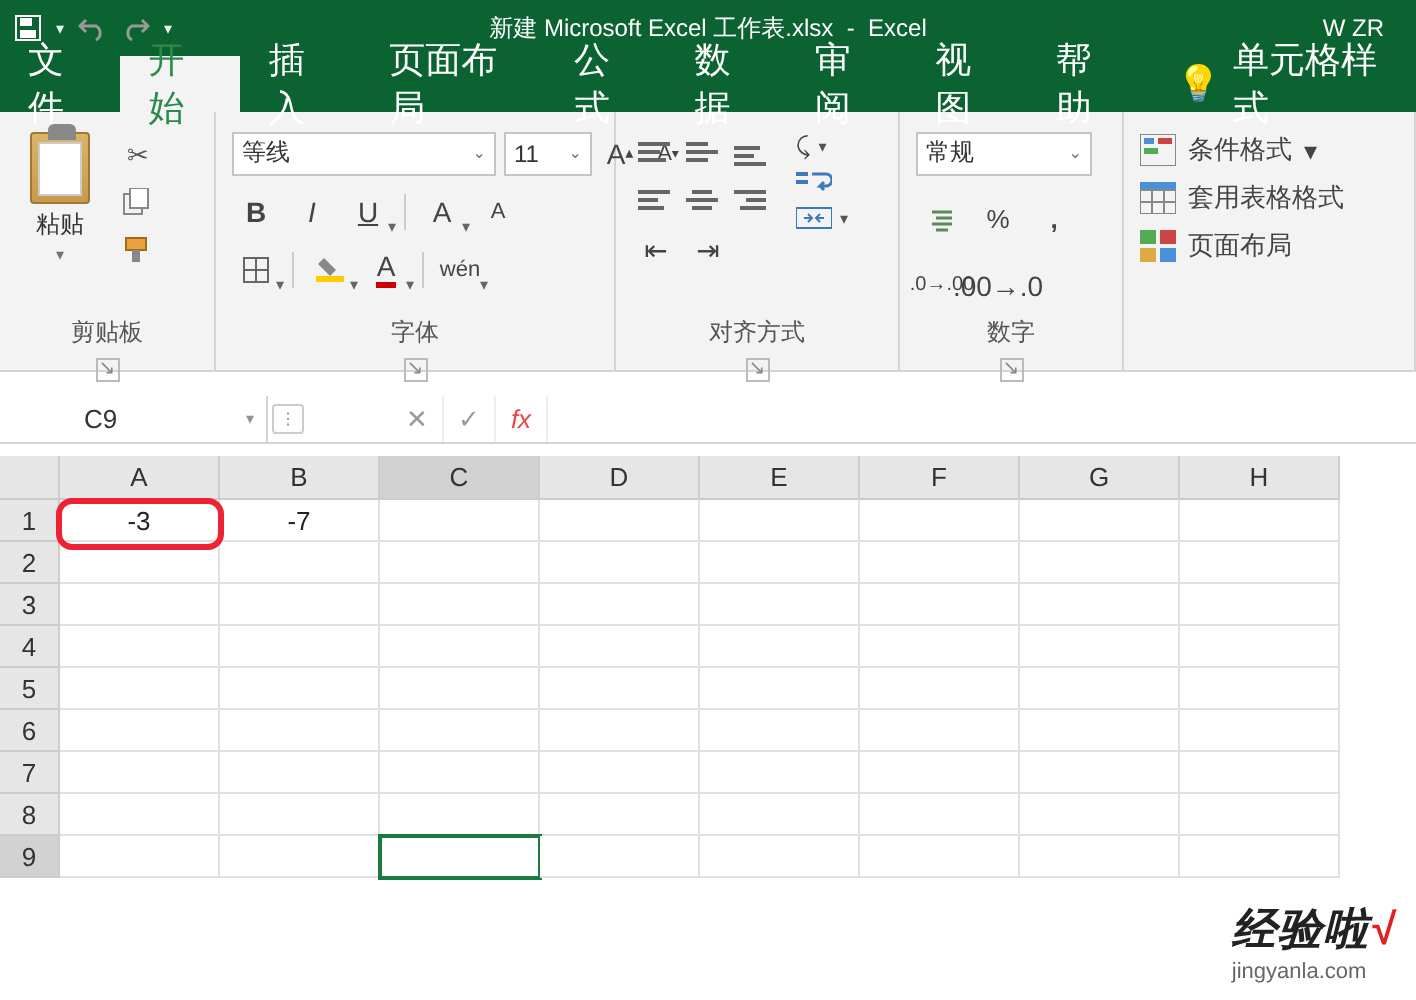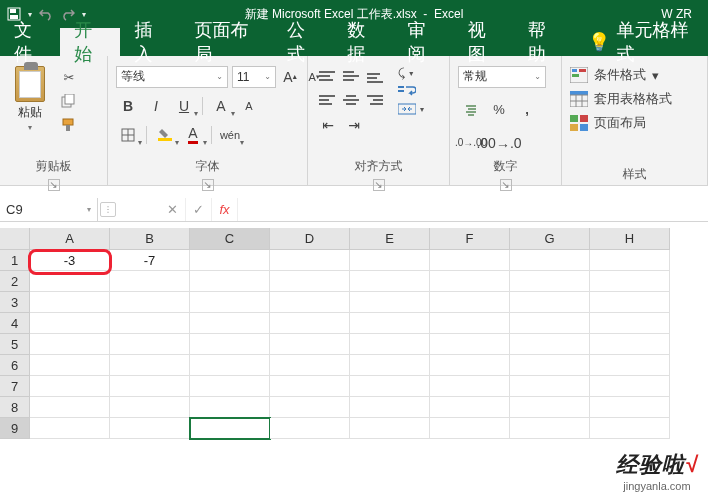--- a/index.html
+++ b/index.html
@@ -25,21 +25,21 @@
 
 .paste-btn { width: 44px; display: flex; flex-direction: column; align-items: center; font-size: 12px; color: #333; gap: 2px; }
 .clip-icon { width: 30px; height: 36px; background: linear-gradient(#d9b56a,#c89a4a); border: 1px solid #a07830; position: relative; border-radius: 2px; }
 .clip-icon::before { content:""; position:absolute; top:-5px; left:8px; width:14px; height:8px; background:#888; border-radius:3px 3px 0 0; }
 .clip-icon::after { content:""; position:absolute; top:4px; left:3px; right:3px; bottom:3px; background:#fff; border:1px solid #ccc; }
 .clip-side { display: flex; flex-direction: column; gap: 6px; padding-top: 2px; }
 .mini-icon { width: 22px; height: 18px; border: 1px solid transparent; display:flex; align-items:center; justify-content:center; font-size:13px; color:#555; }
 
 .font-group .row { display: flex; align-items: center; gap: 4px; margin-bottom: 4px; }
 .combo { height: 22px; border: 1px solid #c5c5c5; background: #fff; display: flex; align-items: center; padding: 0 4px; font-size: 12px; color: #333; justify-content: space-between; }
-.combo.fontname { width: 112px; }
+.combo.fontname { width: 132px; }
 .combo.fontsize { width: 44px; }
 .sizebtn { width: 20px; height: 22px; display:flex; align-items:center; justify-content:center; font-size:14px; color:#444; }
 .btn { width: 24px; height: 22px; display:flex; align-items:center; justify-content:center; font-size:14px; color:#444; position: relative; }
 .btn.small-caret::after { content:"▾"; font-size:8px; position:absolute; right:-2px; bottom:-1px; color:#666; }
 .underline-red { border-bottom: 3px solid #c00; display:inline-block; line-height:1; padding-bottom:1px; }
 .underline-yellow { width:14px; height:3px; background:#ffcc00; display:inline-block; }
 
 .align-group .grid { display: grid; grid-template-columns: repeat(3, 22px); gap: 4px 2px; }
 .align-icon { width:22px; height:20px; display:flex; flex-direction:column; justify-content:center; gap:2px; padding:3px; }
 .align-icon span { height:2px; background:#666; display:block; }
@@ -48,21 +48,21 @@
 .merge-col { display:flex; flex-direction:column; gap:4px; margin-left:6px; font-size:12px; color:#444; }
 .wrap-icon { display:flex; align-items:center; gap:4px; }
 
 .num-group .row { display:flex; align-items:center; gap:2px; margin-bottom:6px; }
 .combo.numfmt { width: 88px; }
 .numbtn { width: 26px; height: 22px; display:flex; align-items:center; justify-content:center; font-size:13px; color:#444; }
 
 .styles-group .srow { display:flex; align-items:center; gap:6px; font-size:13px; color:#444; margin-bottom: 4px; }
 .style-icon { width:18px; height:16px; display:inline-block; }
 
-.formula-bar { height: 24px; border-bottom: 1px solid #d4d4d4; display:flex; align-items:stretch; background:#fff; }
+.formula-bar { height: 24px; border-bottom: 1px solid #d4d4d4; display:flex; align-items:stretch; background:#fff;padding-left:36px; }
 .namebox { width: 98px; border-right: 1px solid #d4d4d4; display:flex; align-items:center; padding: 0 6px; font-size: 13px; color:#333; justify-content:space-between; }
 .fb-btn { width: 26px; display:flex; align-items:center; justify-content:center; color:#999; border-right:1px solid #eee; font-size:13px; }
 .fb-btn.fx { font-style: italic; color:#ef4444; }
 .fb-expand { width:16px; border:1px solid #ccc; margin:4px 4px 4px 2px; border-radius:2px; color:#888; font-size:8px; display:flex; align-items:center; justify-content:center; }
 .fb-input { flex:1; }
 
 .spacer { height: 12px; background:#fff; }
 
 .sheet { position: relative; }
 .colhead { display:flex; height:22px; }
@@ -70,21 +70,21 @@
 .colcell { width:80px; border-right:1px solid #ccc; border-bottom:1px solid #ccc; background:#e6e6e6; text-align:center; font-size:13px; color:#333; display:flex; align-items:center; justify-content:center; }
 .colcell.sel { background:#d2d2d2; }
 .row { display:flex; height:21px; }
 .rownum { width:30px; border-right:1px solid #ccc; border-bottom:1px solid #ccc; background:#e6e6e6; text-align:center; font-size:13px; color:#333; display:flex; align-items:center; justify-content:center; }
 .rownum.sel { background:#d2d2d2; }
 .cell { width:80px; border-right:1px solid #e0e0e0; border-bottom:1px solid #e0e0e0; font-size:13px; color:#222; display:flex; align-items:center; justify-content:center; background:#fff; }
 .cell.selected { outline: 2px solid #1a7a3f; outline-offset:-1px; }
 
 .redbox { position:absolute; border:3px solid #e23; border-radius:8px; pointer-events:none; }
 
-.watermark { position:absolute; right:10px; bottom:8px; text-align:center; font-size:11px; color:#666; }
+.watermark { position:absolute; right:10px; bottom:8px; text-align:left; font-size:11px; color:#666; }
 .watermark .big { font-size:22px; font-weight:bold; font-style:italic; color:#222; letter-spacing:1px; }
 .watermark .big .chk { color:#d22; }
 </style>
 </head>
 <body>
 
 <div class="titlebar">
   <span class="qat-icon">
       <svg width="14" height="14" viewBox="0 0 14 14">
         <rect x="1" y="1" width="12" height="12" fill="none" stroke="#fff"></rect>
@@ -322,23 +322,20 @@
       <div class="srow">
           <span class="style-icon"><svg width="18" height="16">
               <rect x="0" y="0" width="8" height="7" fill="#5a5"></rect>
               <rect x="10" y="0" width="8" height="7" fill="#c44"></rect>
               <rect x="0" y="9" width="8" height="7" fill="#da4"></rect>
               <rect x="10" y="9" width="8" height="7" fill="#4a90d9"></rect>
             </svg></span>
           <span>页面布局</span>
         </div>
     </div>
-    <div class="group-title">
-        <span>样式</span>
-      </div>
   </div>
 </div>
 
 <div class="spacer"></div>
 
 <div class="formula-bar">
   <div class="namebox">
       <span>C9</span>
       <span class="caret" style="color:#888">▾</span>
     </div>

